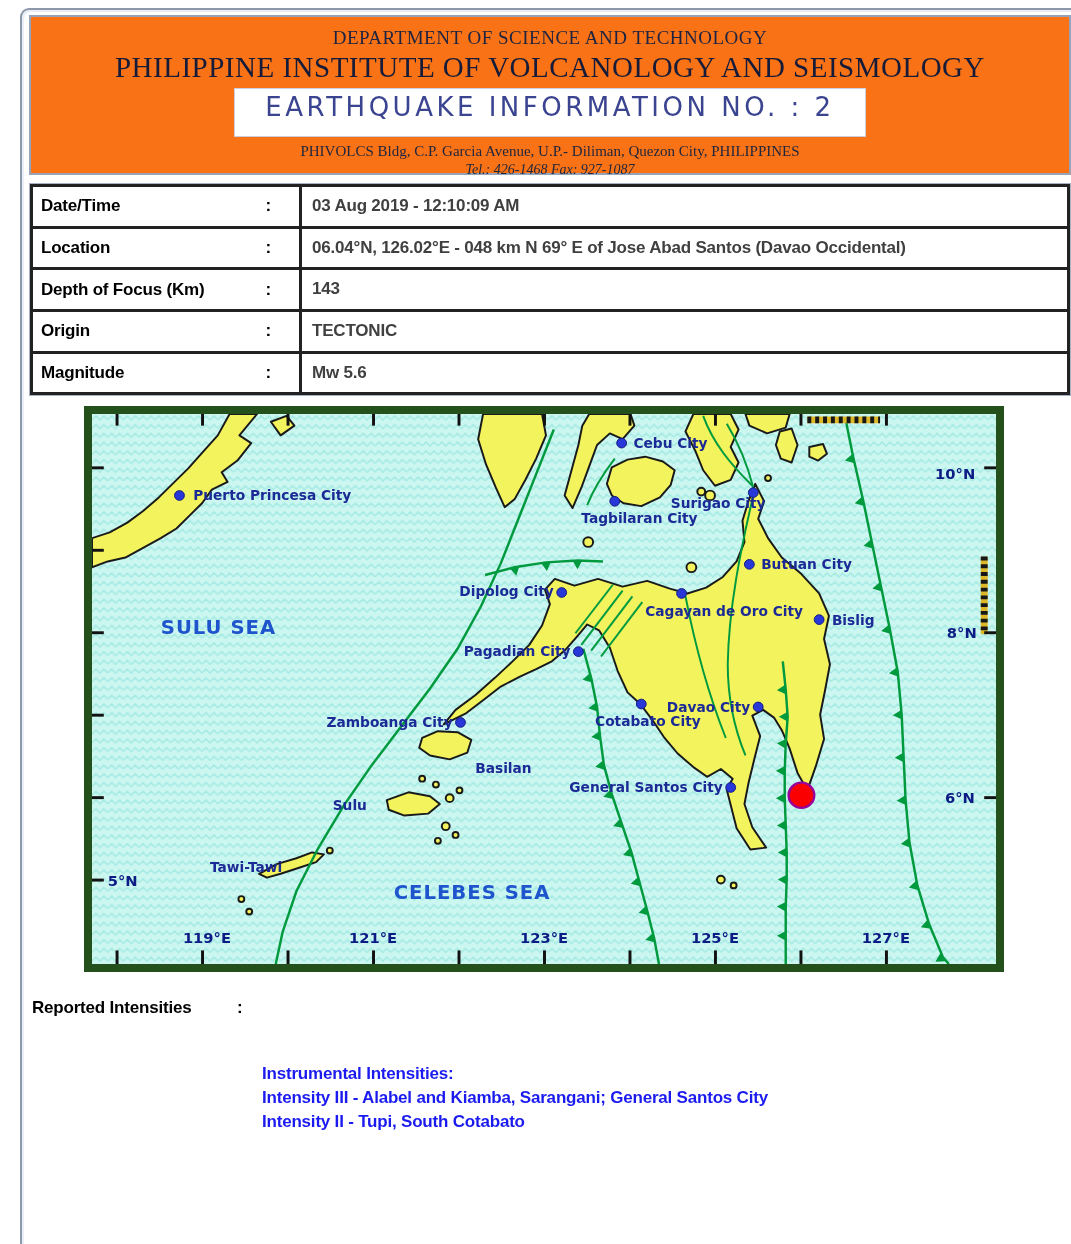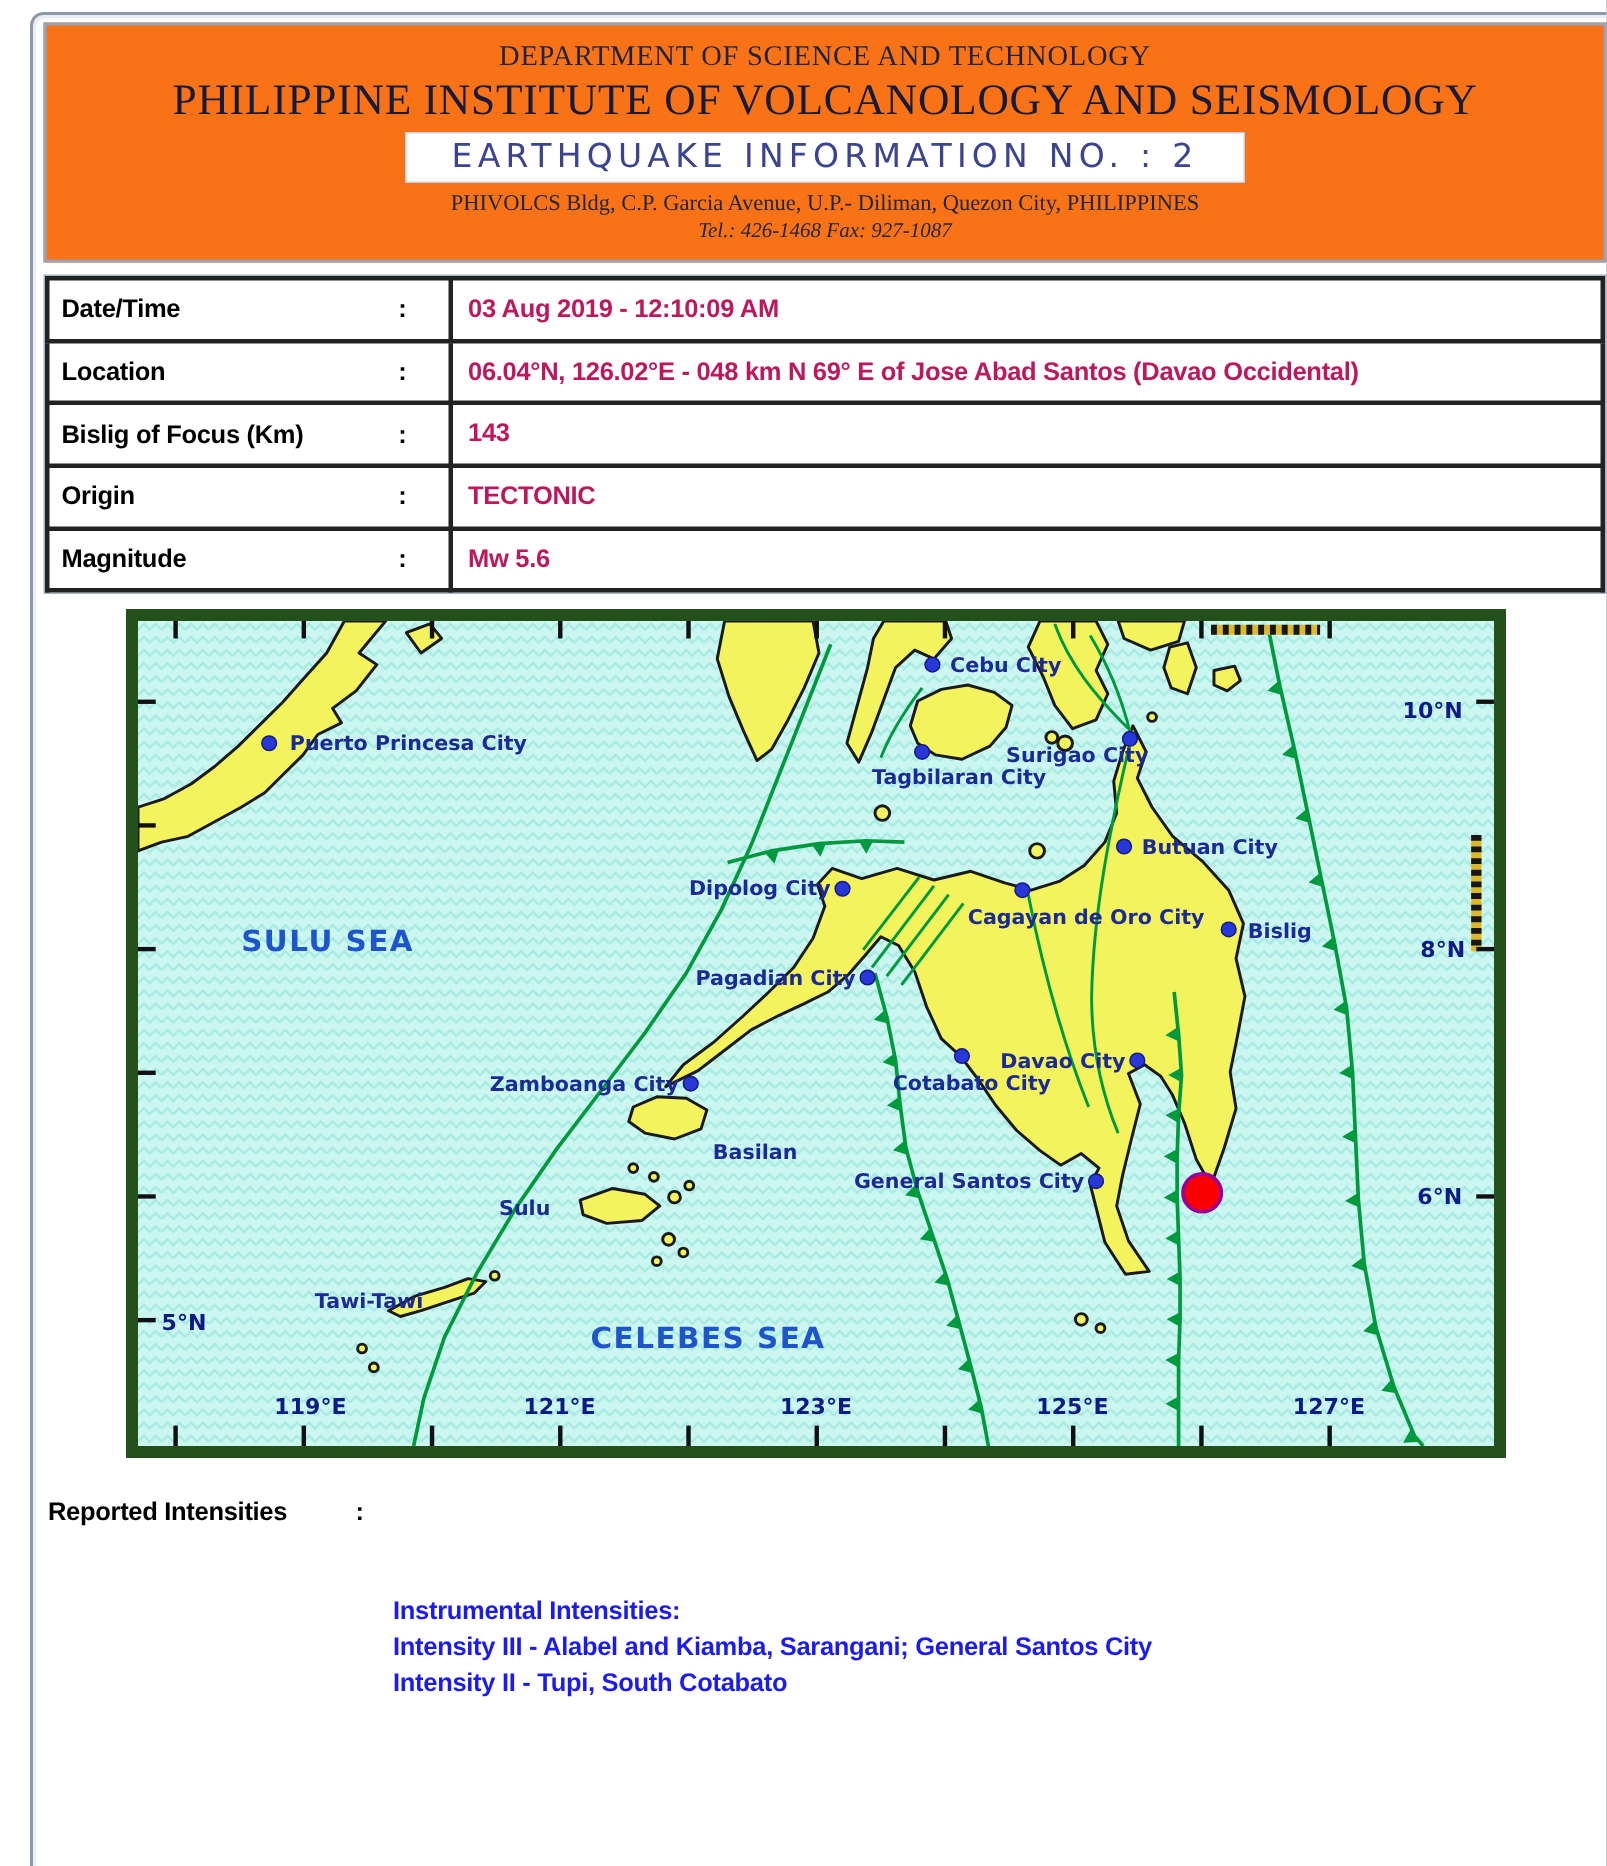--- a/index.html
+++ b/index.html
@@ -22,40 +22,40 @@
     font-family:"Liberation Serif",serif;font-size:19px;color:#1d2340;
     letter-spacing:.5px;margin-top:10px;
   }
   .h-inst{
     font-family:"Liberation Serif",serif;font-size:29px;color:#151b38;
     margin-top:2px;letter-spacing:.5px;
   }
   .h-badge-row{margin-top:4px;}
   .h-badge{
     display:inline-block;background:#ffffff;border:1px solid #c9cfdf;
-    padding:3px 30px 4px 30px;font-family:"DejaVu Sans",sans-serif;
-    font-size:22px;letter-spacing:3.5px;color:#3a4490;
+    padding:3px 30px 14px 30px;font-family:"DejaVu Sans",sans-serif;
+    font-size:26px;letter-spacing:3.5px;color:#3a4490;
   }
   .h-addr{
     font-family:"Liberation Serif",serif;font-size:15px;color:#21263d;margin-top:6px;
   }
   .h-tel{
     font-family:"Liberation Serif",serif;font-size:14px;color:#21263d;margin-top:2px;font-style:italic;
   }
   
   .details-wrap{margin:8px 0 0 7px;border:1px solid #a8b2c6;}
   table.details{width:100%;border-collapse:collapse;table-layout:fixed;}
   table.details td{border:3px solid #222;vertical-align:middle;}
   td.lbl{
     width:252px;font-weight:bold;font-size:17px;color:#000;
     padding:8px 6px 8px 8px;letter-spacing:-0.2px;
   }
   td.lbl .colon{float:right;margin-right:22px;}
   td.val{
-    color:#be185d;font-weight:bold;font-size:17px;padding:7px 10px;letter-spacing:-0.2px;
+    color:#404040;font-weight:bold;font-size:17px;padding:7px 10px;letter-spacing:-0.2px;
   }
   td.val .val-inner{display:block;max-width:700px;line-height:1.45;}
   
   .map-wrap{
     margin:10px 0 0 62px;width:904px;height:550px;
     border:8px solid #24501c;background:#ccf6f0;line-height:0;
   }
   
   .reported{
     margin:26px 0 0 10px;font-weight:bold;font-size:17px;color:#000;letter-spacing:-0.2px;
@@ -94,21 +94,21 @@
               <span class="val-inner">03 Aug 2019 - 12:10:09 AM</span>
             </td>
       </tr>
       <tr>
         <td class="lbl"><span>Location</span><span class="colon">:</span></td>
         <td class="val">
               <span class="val-inner">06.04°N, 126.02°E - 048 km N 69° E of Jose Abad Santos (Davao Occidental)</span>
             </td>
       </tr>
       <tr>
-        <td class="lbl"><span>Bislig of Focus (Km)</span><span class="colon">:</span></td>
+        <td class="lbl"><span>Depth of Focus (Km)</span><span class="colon">:</span></td>
         <td class="val">
               <span class="val-inner">143</span>
             </td>
       </tr>
       <tr>
         <td class="lbl"><span>Origin</span><span class="colon">:</span></td>
         <td class="val">
               <span class="val-inner">TECTONIC</span>
             </td>
       </tr>

